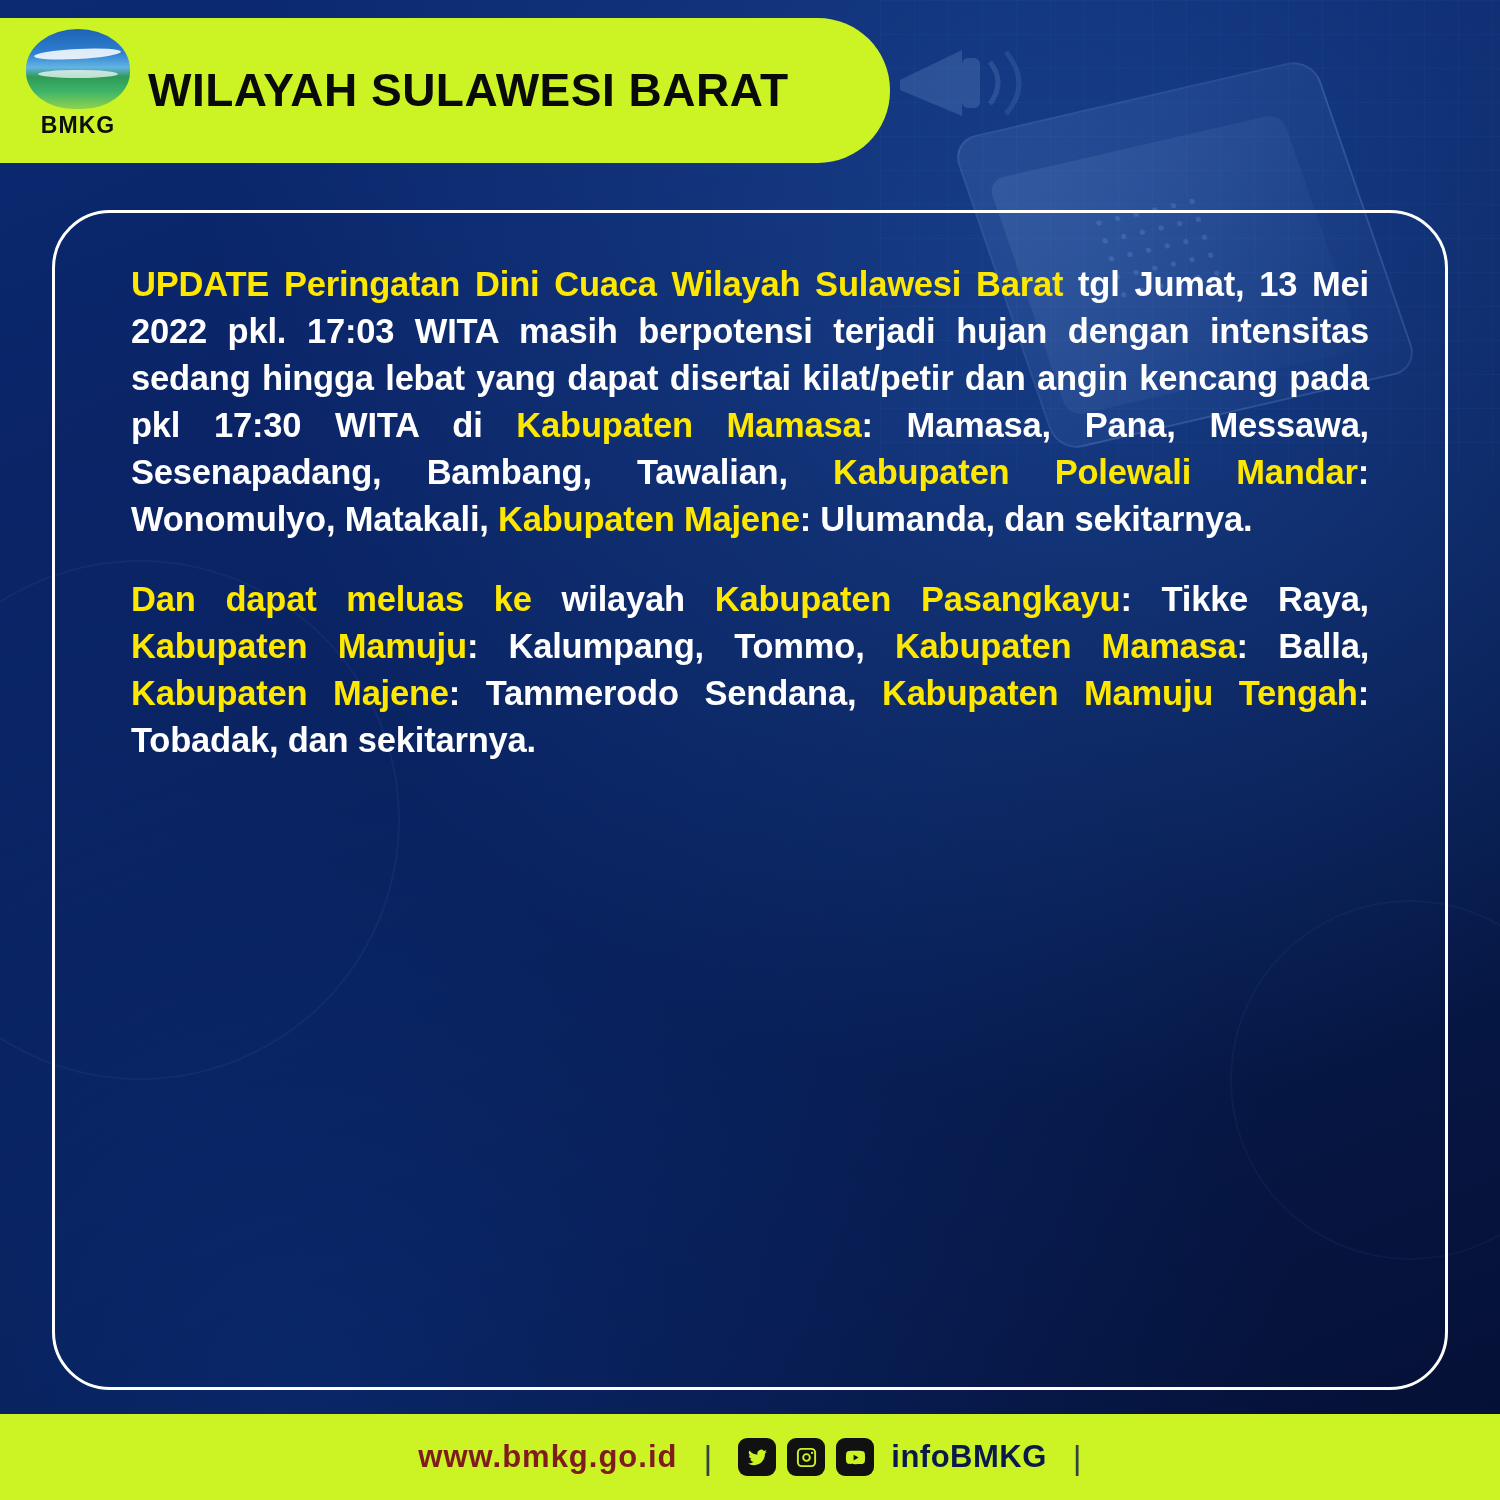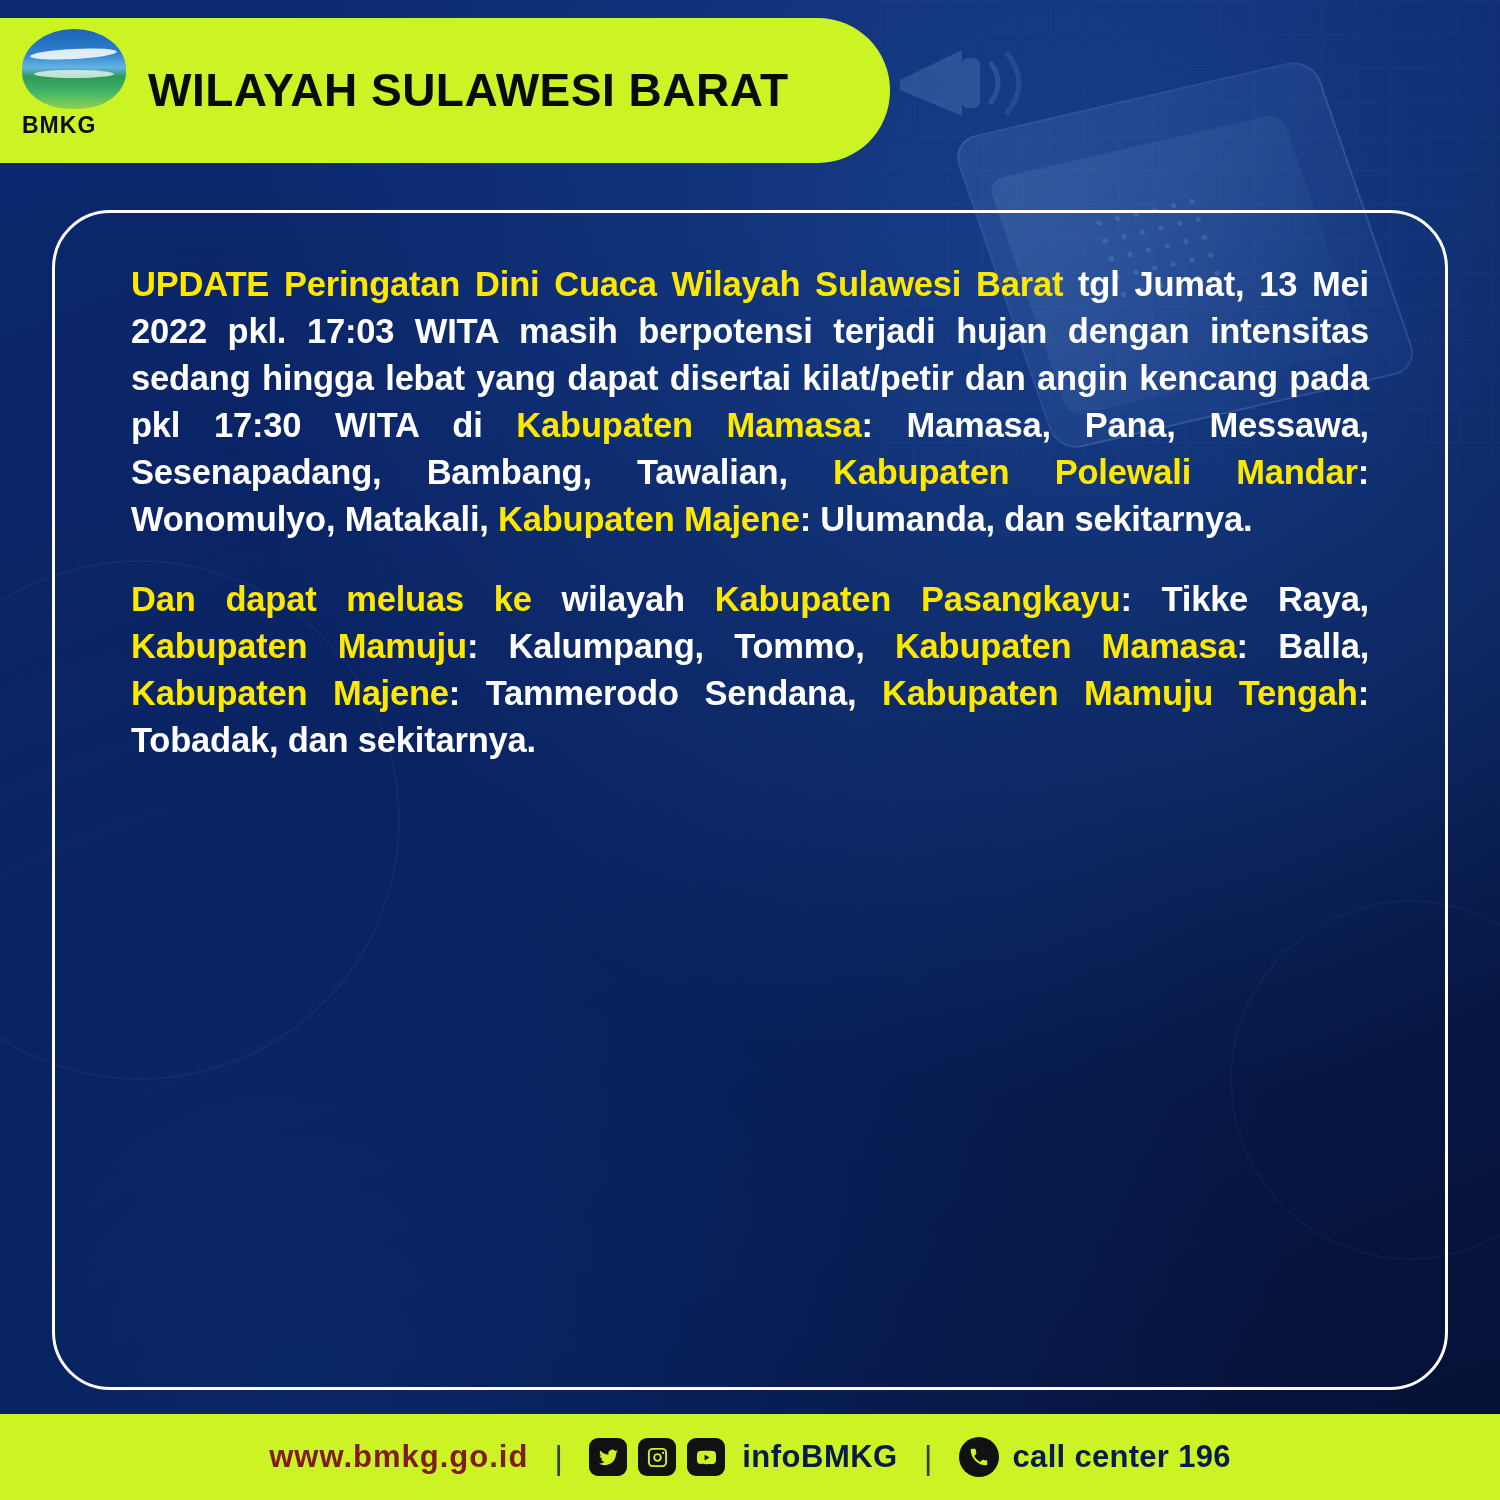--- a/index.html
+++ b/index.html
@@ -73,21 +73,21 @@
     border-top-right-radius: 72px;
     border-bottom-right-radius: 72px;
     display: flex;
     align-items: center;
     padding-left: 22px;
     z-index: 5;
   }
   .bmkg-logo {
     width: 112px; height: 124px;
     flex: 0 0 112px;
-    display: flex; flex-direction: column; align-items: flex-start; justify-content: flex-start;
+    display: flex; flex-direction: column; align-items: center; justify-content: flex-start;
   }
   .bmkg-logo .emblem {
     width: 104px; height: 80px;
     border-radius: 50% 50% 46% 46%;
     background:
       linear-gradient(180deg, #1d63b5 0%, #2f7fd0 30%, #63b3e4 48%, #2e9a57 60%, #3eb468 78%, #8fd24f 100%);
     position: relative;
     overflow: hidden;
   }
   .bmkg-logo .emblem::before {
@@ -242,23 +242,15 @@
           </svg>
       </span>
       <span class="sicon">
         <svg viewBox="0 0 24 24" aria-hidden="true">
             <path d="M21.6 7.2a2.6 2.6 0 0 0-1.8-1.8C18.2 5 12 5 12 5s-6.2 0-7.8.4a2.6 2.6 0 0 0-1.8 1.8A27 27 0 0 0 2 12a27 27 0 0 0 .4 4.8 2.6 2.6 0 0 0 1.8 1.8C5.8 19 12 19 12 19s6.2 0 7.8-.4a2.6 2.6 0 0 0 1.8-1.8A27 27 0 0 0 22 12a27 27 0 0 0-.4-4.8zM10 15V9l5.2 3z"></path>
           </svg>
       </span>
       <span class="handle">infoBMKG</span>
     </span>
     <span class="sep">|</span>
-    <span class="cc">
-      <span class="cc-circle">
-        <svg viewBox="0 0 24 24" aria-hidden="true">
-            <path d="M6.6 10.8a15.9 15.9 0 0 0 6.6 6.6l2.2-2.2a1 1 0 0 1 1-.25 11.4 11.4 0 0 0 3.6.6 1 1 0 0 1 1 1V20a1 1 0 0 1-1 1A17 17 0 0 1 3 4a1 1 0 0 1 1-1h3.5a1 1 0 0 1 1 1 11.4 11.4 0 0 0 .6 3.6 1 1 0 0 1-.25 1z"></path>
-          </svg>
-      </span>
-      <span class="cc-text">call center 196</span>
-    </span>
   </div>
 
 </div>
 
 </body></html>

